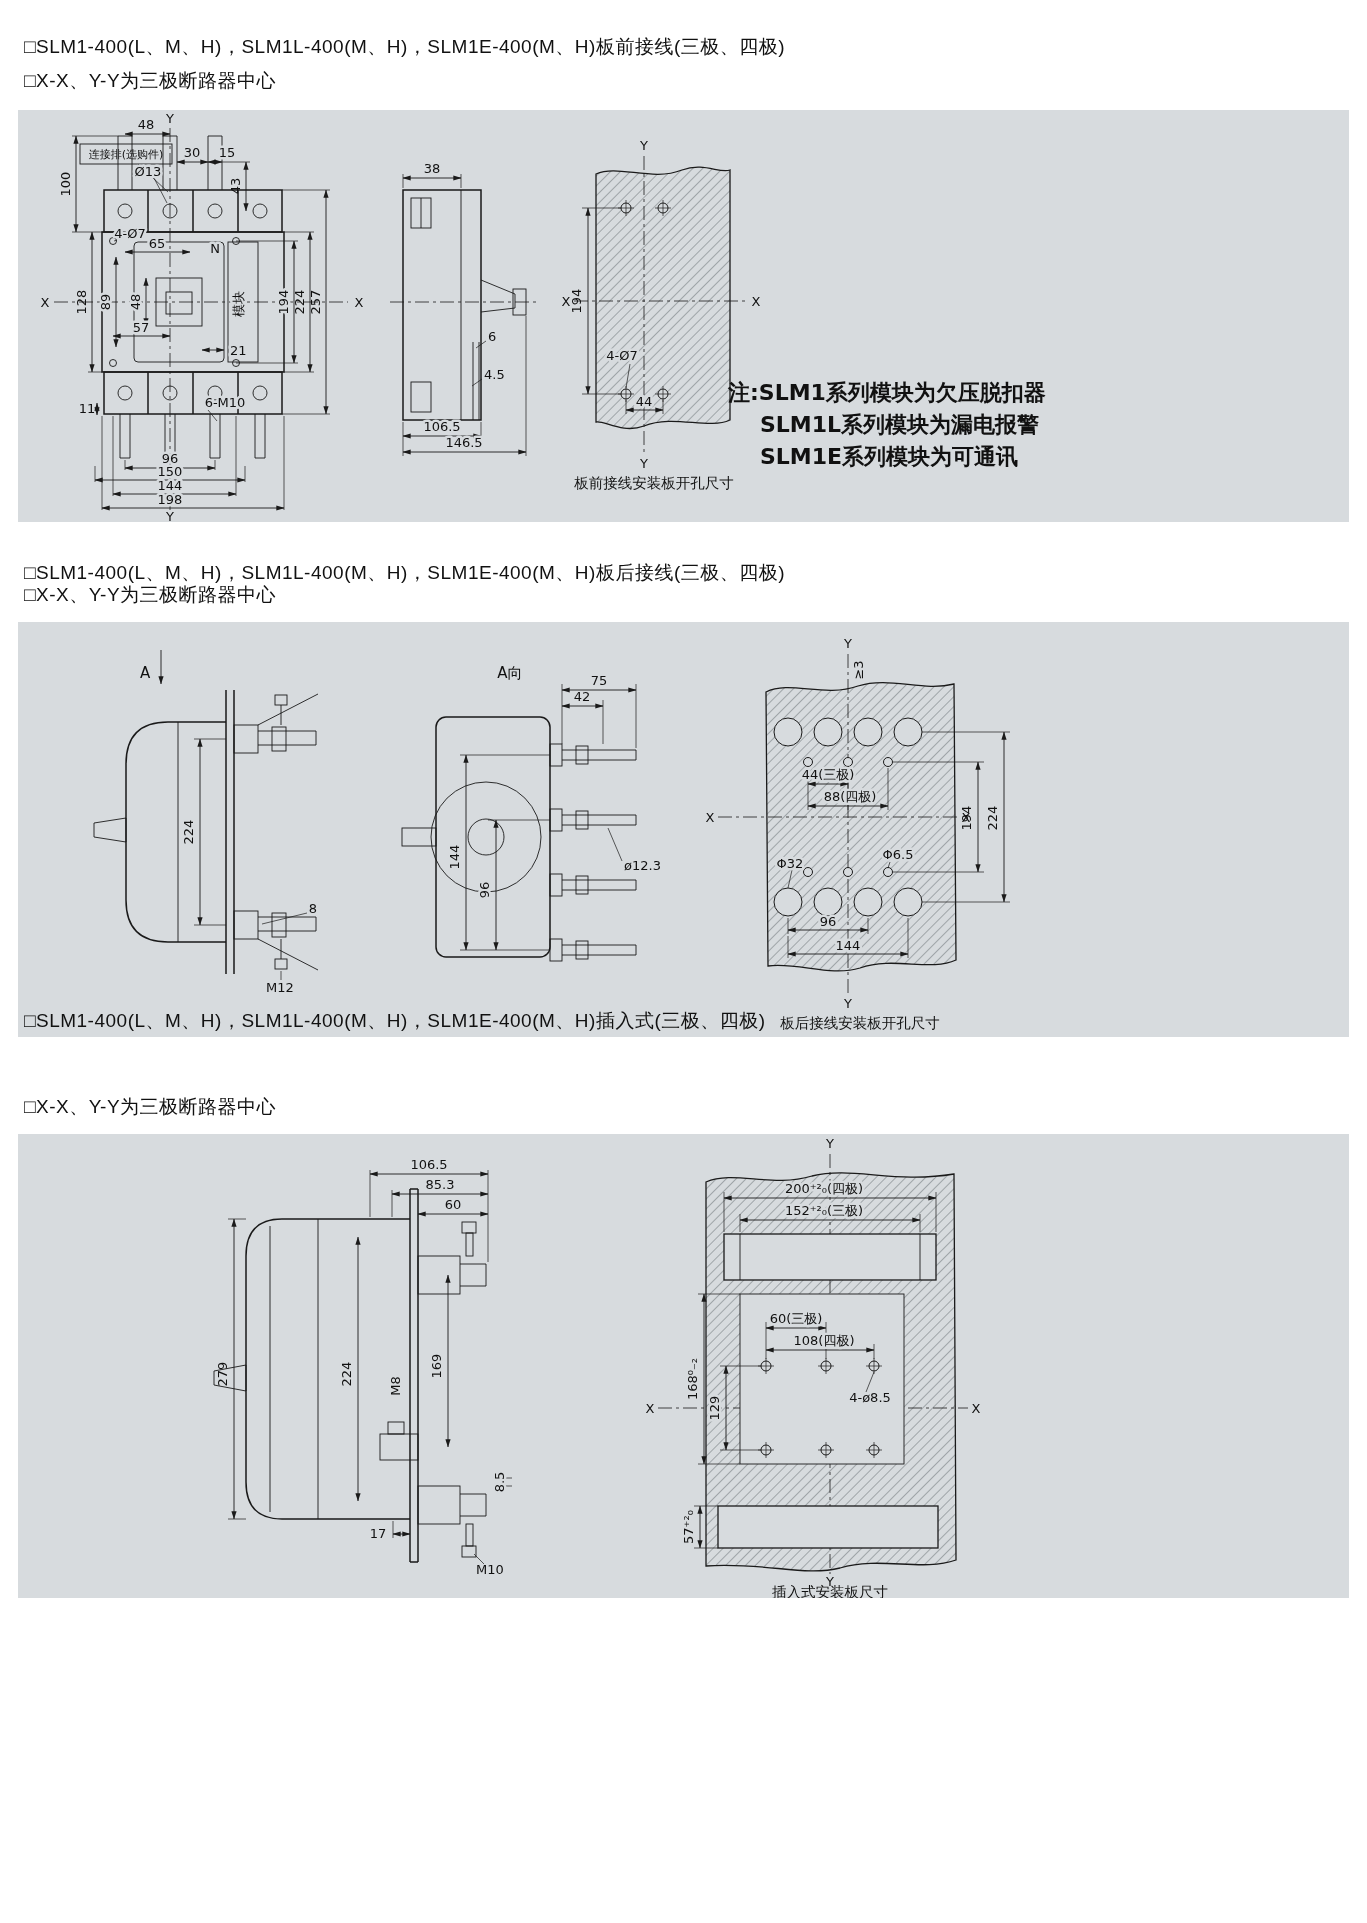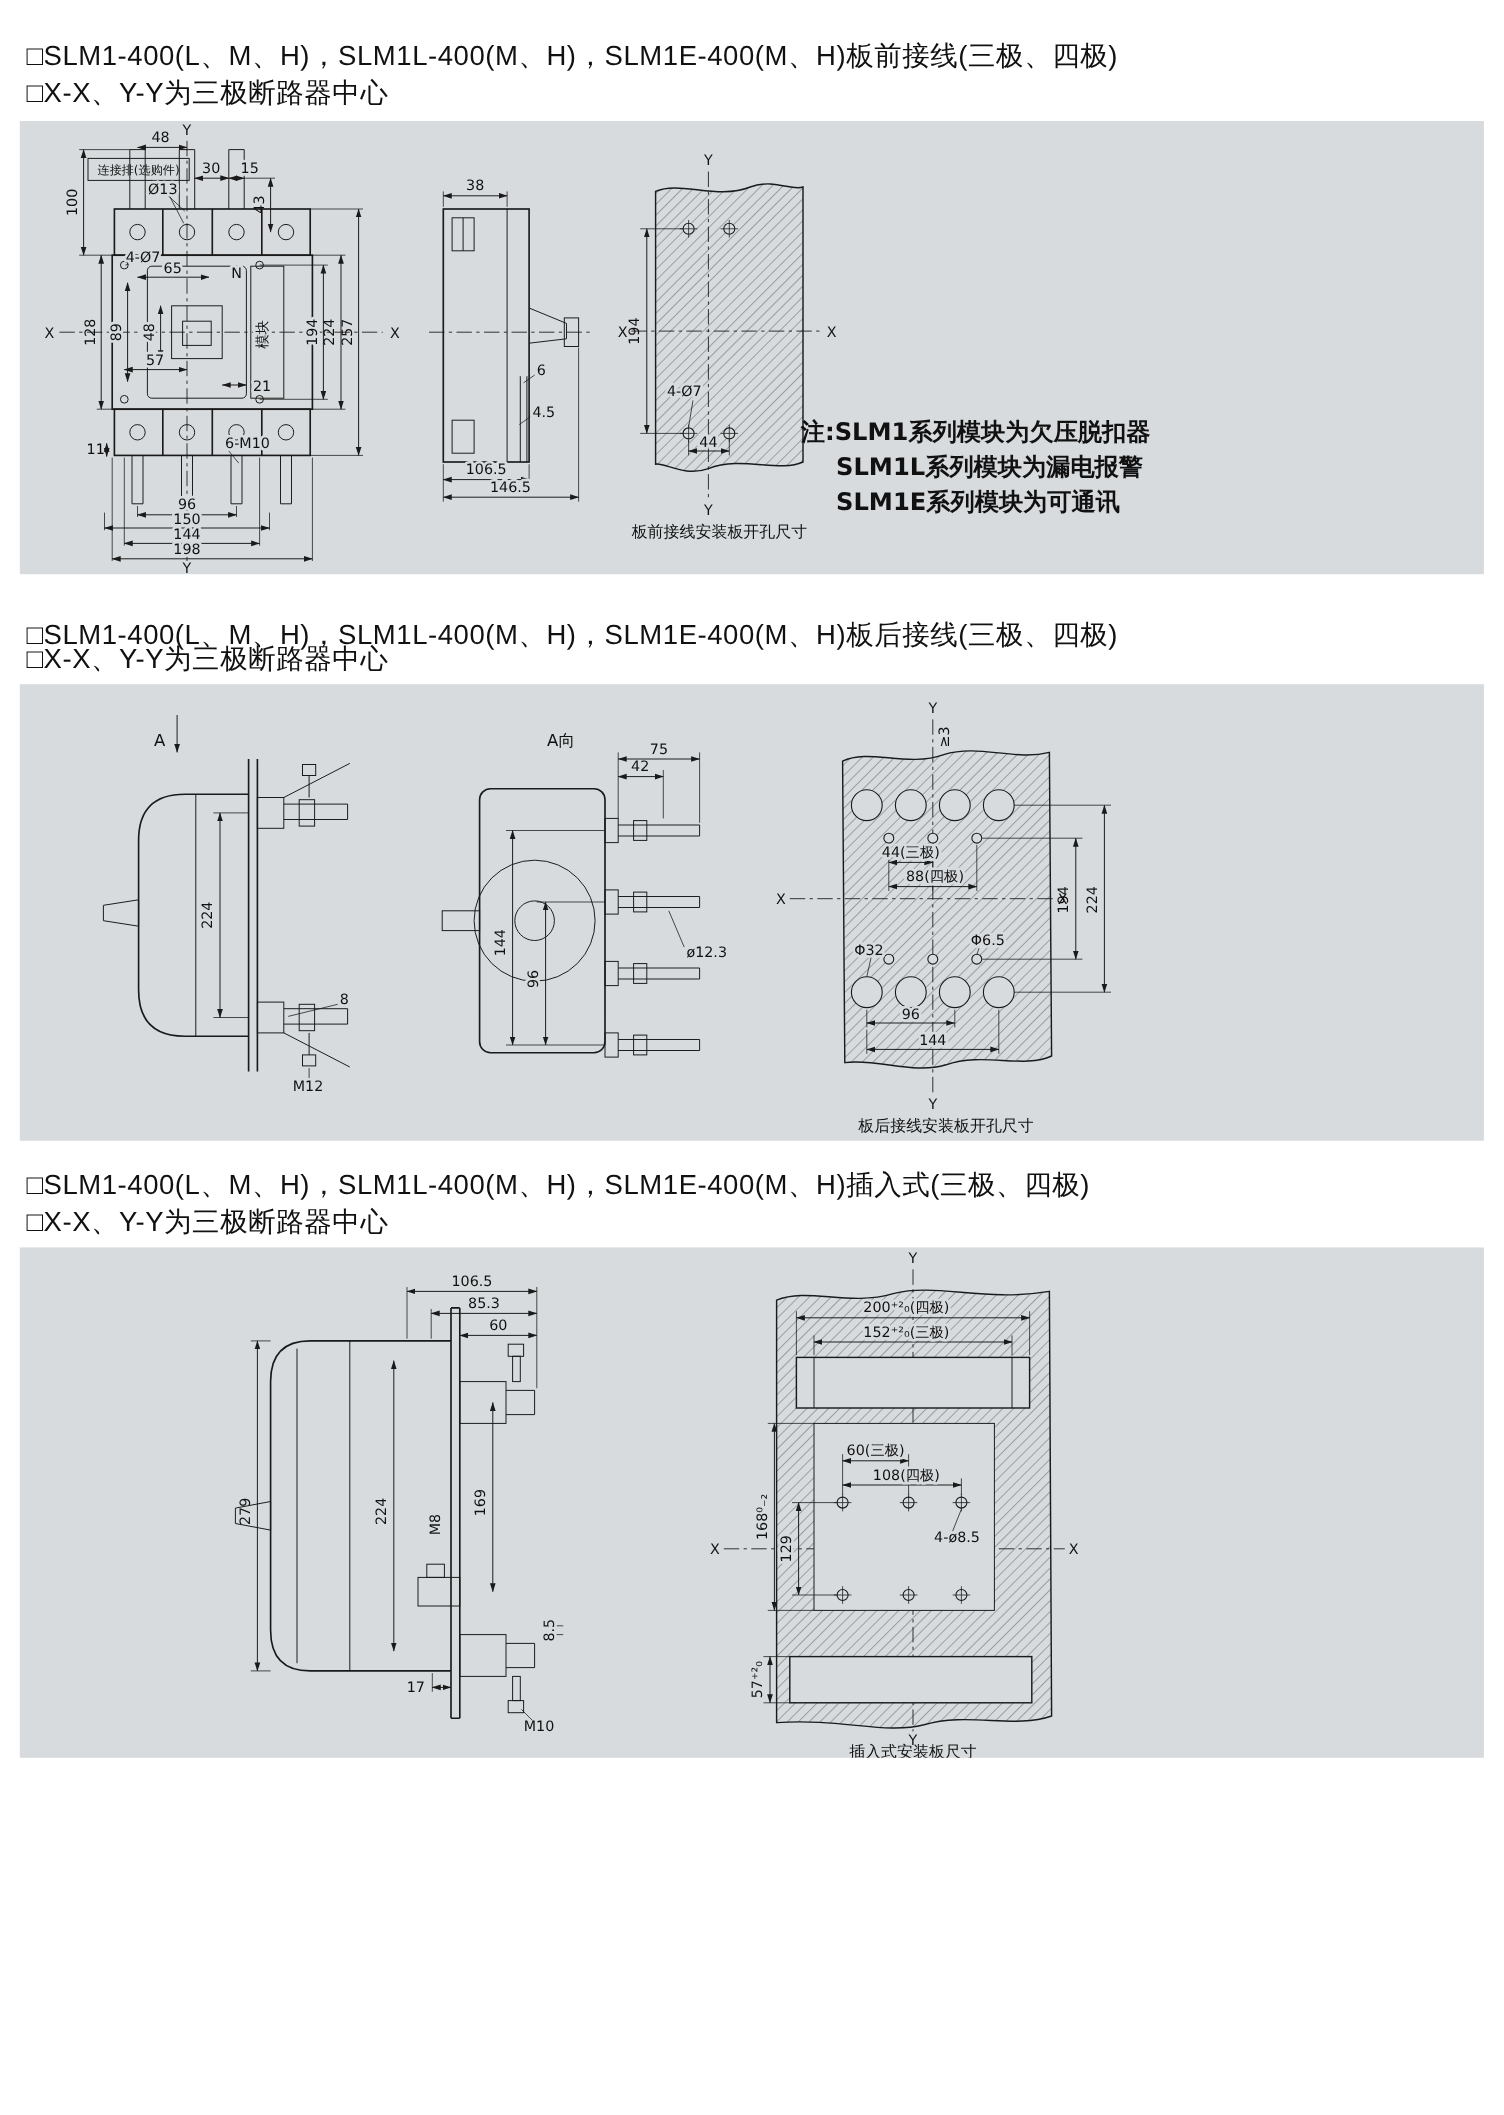--- a/index.html
+++ b/index.html
@@ -1,18 +1,18 @@
 <!DOCTYPE html>
 <html><head>
 <meta charset="utf-8">
 <style>
   *{margin:0;padding:0;box-sizing:border-box}
   html,body{background:#fff}
   body{width:1367px;height:1923px;position:relative;font-family:"Liberation Sans","DejaVu Sans",sans-serif;color:#111}
-  .hd{position:absolute;left:24px;font-size:25px;font-weight:500;letter-spacing:.5px;white-space:nowrap}
+  .hd{position:absolute;left:24px;font-size:19px;font-weight:500;letter-spacing:.5px;white-space:nowrap}
   .panel{position:absolute;left:18px;width:1331px;background:#d7dbde}
   .panel svg{display:block}
   svg text{font-family:"DejaVu Sans","Liberation Sans",sans-serif;font-size:13px;fill:#111}
   svg text.tm{text-anchor:middle}
   svg text.sm{font-size:11px}
   svg text.md{font-size:15px}
   svg text.cap{font-size:14.5px}
   svg text.big{font-size:22px;font-weight:600}
   .ln{stroke:#1a1a1a;stroke-width:1.5;fill:none}
   .tn{stroke:#1a1a1a;stroke-width:.9;fill:none}
@@ -291,21 +291,21 @@
     <text class="tm ko" x="830" y="328">144</text>
     <text class="tm" x="692" y="200">X</text>
     <text class="tm" x="948" y="200">X</text>
     <text class="tm" x="830" y="26">Y</text>
     <text class="tm" x="830" y="386">Y</text>
     <text class="tm cap" x="842" y="406">板后接线安装板开孔尺寸</text>
   </g>
 </svg>
 </div>
 
-<div class="hd" style="top:1060px">□SLM1-400(L、M、H)，SLM1L-400(M、H)，SLM1E-400(M、H)插入式(三极、四极)</div>
+<div class="hd" style="top:1008px">□SLM1-400(L、M、H)，SLM1L-400(M、H)，SLM1E-400(M、H)插入式(三极、四极)</div>
 <div class="hd" style="top:1094px">□X-X、Y-Y为三极断路器中心</div>
 
 <div class="panel" style="top:1134px;height:464px">
 <svg viewBox="0 0 1331 464" width="1331" height="464">
 
   <g>
     <path class="ln" d="M392,85 L264,85 Q228,85 228,122 L228,348 Q228,385 264,385 L392,385"></path>
     <line class="tn" x1="300" y1="85" x2="300" y2="385"></line>
     <line class="tn" x1="252" y1="92" x2="252" y2="378"></line>
     <path class="tn" d="M228,231 L196,237 L196,251 L228,257 Z"></path>

